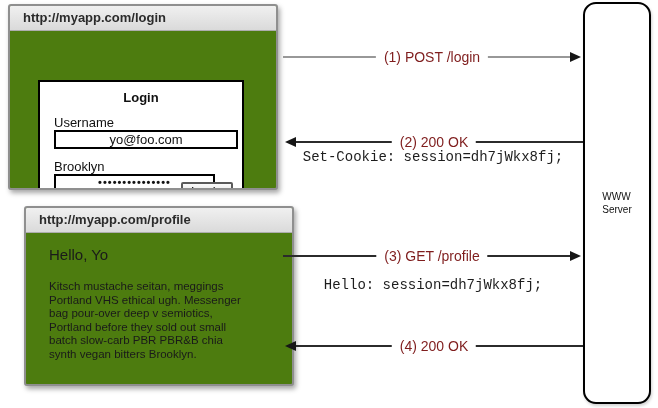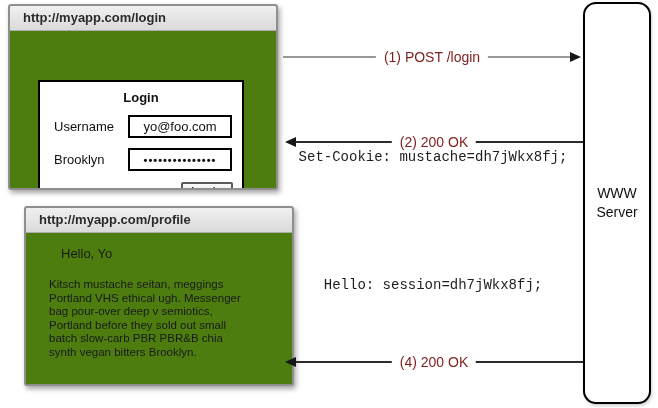--- a/index.html
+++ b/index.html
@@ -26,53 +26,53 @@
   }
   .win-login{left:8px;top:4px;width:266px;height:182px;}
   .win-profile{left:24px;top:206px;width:266px;height:176px;}
 
   
   .login-form{
     position:absolute;left:28px;top:31px;width:202px;height:129px;
     border:2px solid #000;background:#fff;margin-top:43px;
   }
   .form-title{text-align:center;font-weight:bold;font-size:13px;margin-top:8px;color:#111;}
-  .form-row{display:flex;align-items:center;margin:10px 10px 0 14px;}
+  .form-row{display:flex;align-items:flex-start;margin:10px 10px 0 14px;flex-direction:column;}
   .form-row .flabel{width:74px;font-size:13px;color:#111;flex:none;}
   .form-row input{
     flex:1;height:19px;border:2px solid #000;border-radius:0;
     text-align:center;font-size:13px;color:#111;background:#fff;
     font-family:"Liberation Sans","DejaVu Sans",sans-serif;padding:0 2px;min-width:0;
   }
   .form-row input.pw{font-size:11px;font-weight:bold;letter-spacing:1px;}
   .login-btn{
     position:absolute;right:9px;bottom:9px;width:52px;height:20px;
     background:linear-gradient(#fbfbfb,#cfcfcf);
     border:2px solid #5a5a5a;border-radius:2px;
     font-size:13px;color:#111;text-align:center;line-height:16px;
     font-family:"Liberation Sans","DejaVu Sans",sans-serif;padding:0;
   }
 
   
   .profile-body{padding:13px 19px 0 19px;}
-  .greeting{font-size:13px;color:#1a1a1a;margin:0 0 17px 16px;font-weight:normal;}
+  .greeting{font-size:15px;color:#1a1a1a;margin:0 0 17px 4px;font-weight:normal;}
   .profile-text{
     font-size:11.5px;line-height:13.5px;color:#1a1a1a;margin:4px;
     white-space:pre-line;
   }
 
   
   .server-box{
     position:absolute;left:583px;top:2px;width:64px;height:398px;
     border:2px solid #000;border-radius:13px;background:#fff;
     display:flex;align-items:center;justify-content:center;
     box-shadow:1px 2px 3px rgba(0,0,0,.18);
   }
   .server-label{
-    font-size:14px;line-height:1.35;color:#111;text-align:center;white-space:pre-line;
+    font-size:10px;line-height:1.35;color:#111;white-space:pre-line;
   }
 
   
   .msg{position:absolute;height:20px;width:298px;}
   .msg .line{position:absolute;top:9px;height:2px;background:#2b2b2b;}
   .msg.right .line{left:0;right:9px;}
   .msg.left  .line{left:9px;right:0;}
   .msg.gray .line{background:#989898;}
   .head-r{
     position:absolute;right:0;top:5px;width:0;height:0;
@@ -82,21 +82,21 @@
     position:absolute;left:0;top:5px;width:0;height:0;
     border-right:11px solid #161616;border-top:5px solid transparent;border-bottom:5px solid transparent;
   }
   .msg-label{
     position:absolute;left:50%;top:50%;transform:translate(-50%,-50%);
     background:#fff;padding:0 8px;font-size:14px;color:#7f1d1d;white-space:nowrap;
   }
   .m1{left:283px;top:47px;}
   .m2{left:285px;top:132px;}
   .m3{left:283px;top:246px;}
-  .m4{left:285px;top:336px;margin-top:16px;}
+  .m4{left:285px;top:336px;}
 
   .http-header{
     position:absolute;left:283px;width:300px;text-align:center;
     font-family:"Liberation Mono","DejaVu Sans Mono",monospace;
     font-size:14px;color:#1d1d1d;white-space:nowrap;letter-spacing:0;
   }
   .d1{top:149px;}
   .d2{top:277px;}
 </style>
 </head>
@@ -146,22 +146,27 @@
     <div class="line"></div>
     <div class="head-r"></div>
     <span class="msg-label">(1) POST /login</span>
   </div>
 
   <div class="msg left m2">
     <div class="line"></div>
     <div class="head-l"></div>
     <span class="msg-label">(2) 200 OK</span>
   </div>
-  <div class="http-header d1">Set-Cookie: mustache=dh7jWkx8fj;</div>
+  <div class="http-header d1">Set-Cookie: session=dh7jWkx8fj;</div>
 
+  <div class="msg right m3">
+    <div class="line"></div>
+    <div class="head-r"></div>
+    <span class="msg-label">(3) GET /profile</span>
+  </div>
   <div class="http-header d2">Hello: session=dh7jWkx8fj;</div>
 
   <div class="msg left m4">
     <div class="line"></div>
     <div class="head-l"></div>
     <span class="msg-label">(4) 200 OK</span>
   </div>
 
 </div>
 

